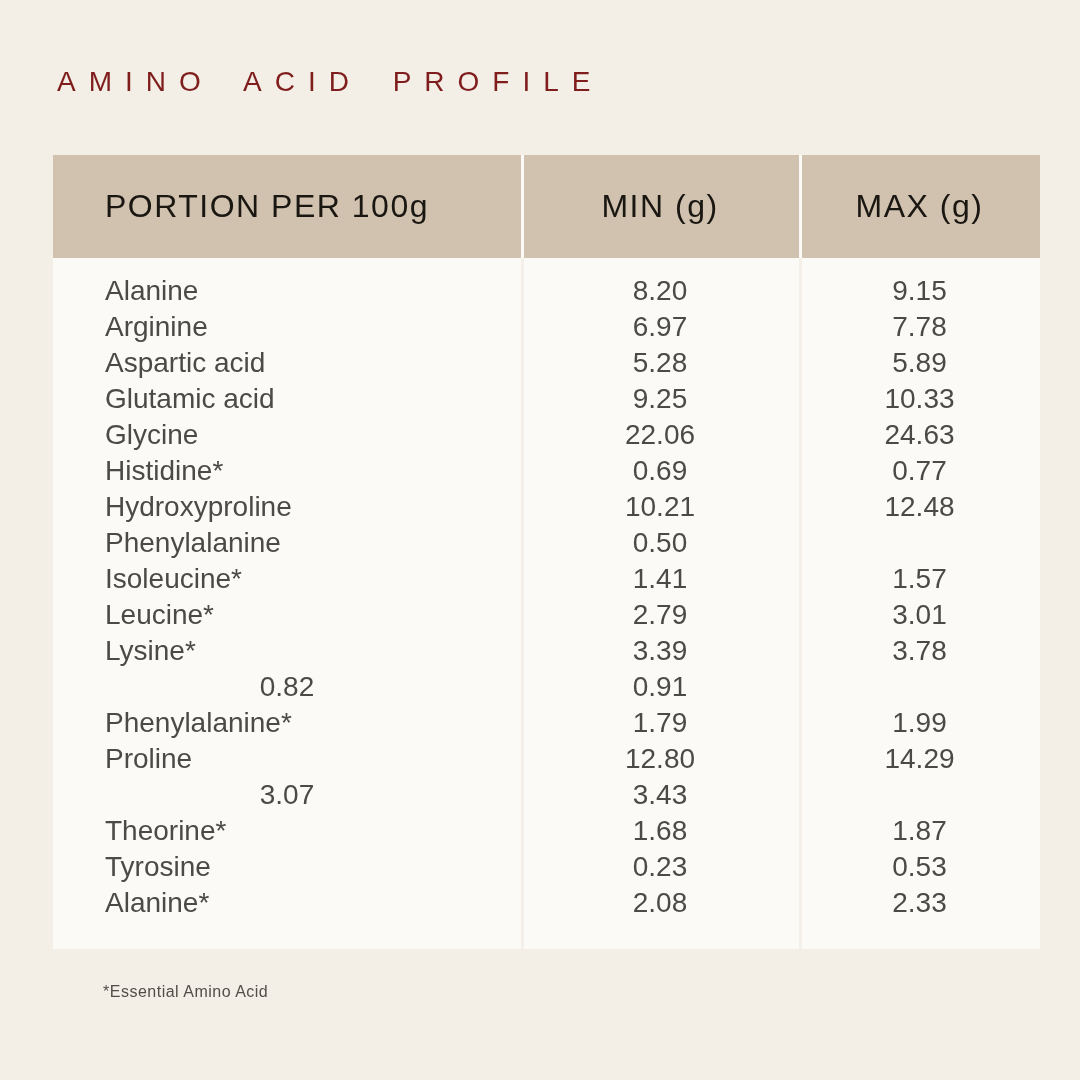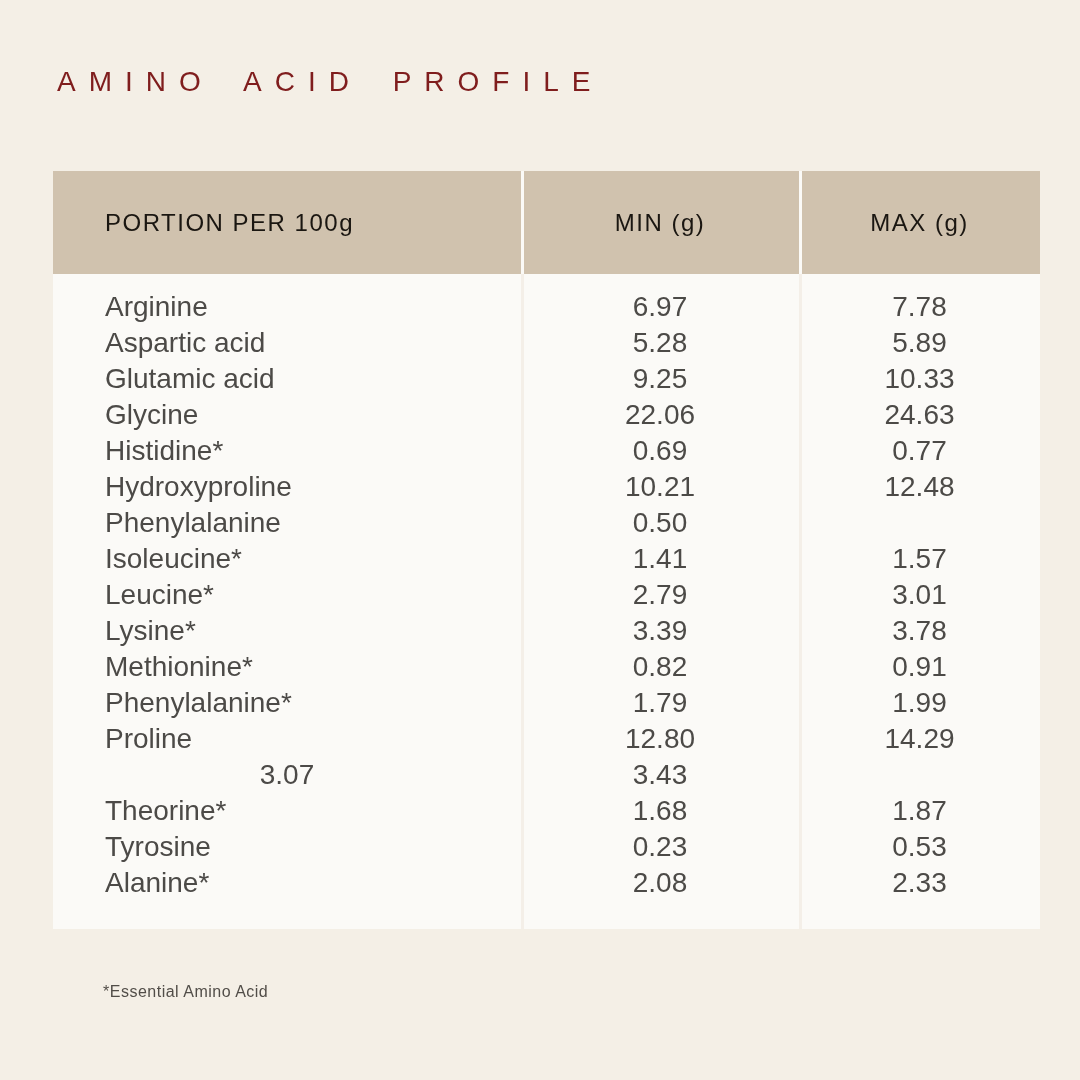--- a/index.html
+++ b/index.html
@@ -31,23 +31,22 @@
     top: 155px;
     width: 987px;
   }
   .table-header {
     display: grid;
     grid-template-columns: 468px 278px 241px;
     height: 103px;
     background: #d0c2ae;
     align-items: center;
     color: #1a1611;
-    font-size: 24px;
+    font-size: 32px;
     letter-spacing: 1.5px;
-    margin-top: 16px;
   }
   .table-body {
     background: #fbfaf7;
     padding: 15px 0 28px 0;
     position: relative;
   }
   .row {
     display: grid;
     grid-template-columns: 468px 278px 241px;
     height: 36px;
@@ -93,20 +92,25 @@
   <div class="divider divider-2"></div>
 
   <div class="table-header">
     <div class="hdr-name">PORTION PER 100g</div>
     <div class="hdr-min">MIN (g)</div>
     <div class="hdr-max">MAX (g)</div>
   </div>
 
   <div class="table-body">
       <div class="row">
+        <div class="cell-name">Alanine</div>
+        <div class="cell-min">8.20</div>
+        <div class="cell-max">9.15</div>
+      </div>
+      <div class="row">
         <div class="cell-name">Arginine</div>
         <div class="cell-min">6.97</div>
         <div class="cell-max">7.78</div>
       </div>
       <div class="row">
         <div class="cell-name">Aspartic acid</div>
         <div class="cell-min">5.28</div>
         <div class="cell-max">5.89</div>
       </div>
       <div class="row">
@@ -142,21 +146,20 @@
         <div class="cell-name">Leucine*</div>
         <div class="cell-min">2.79</div>
         <div class="cell-max">3.01</div>
       </div>
       <div class="row">
         <div class="cell-name">Lysine*</div>
         <div class="cell-min">3.39</div>
         <div class="cell-max">3.78</div>
       </div>
       <div class="row">
-        <div class="cell-name">Methionine*</div>
         <div class="cell-min">0.82</div>
         <div class="cell-max">0.91</div>
       </div>
       <div class="row">
         <div class="cell-name">Phenylalanine*</div>
         <div class="cell-min">1.79</div>
         <div class="cell-max">1.99</div>
       </div>
       <div class="row">
         <div class="cell-name">Proline</div>

